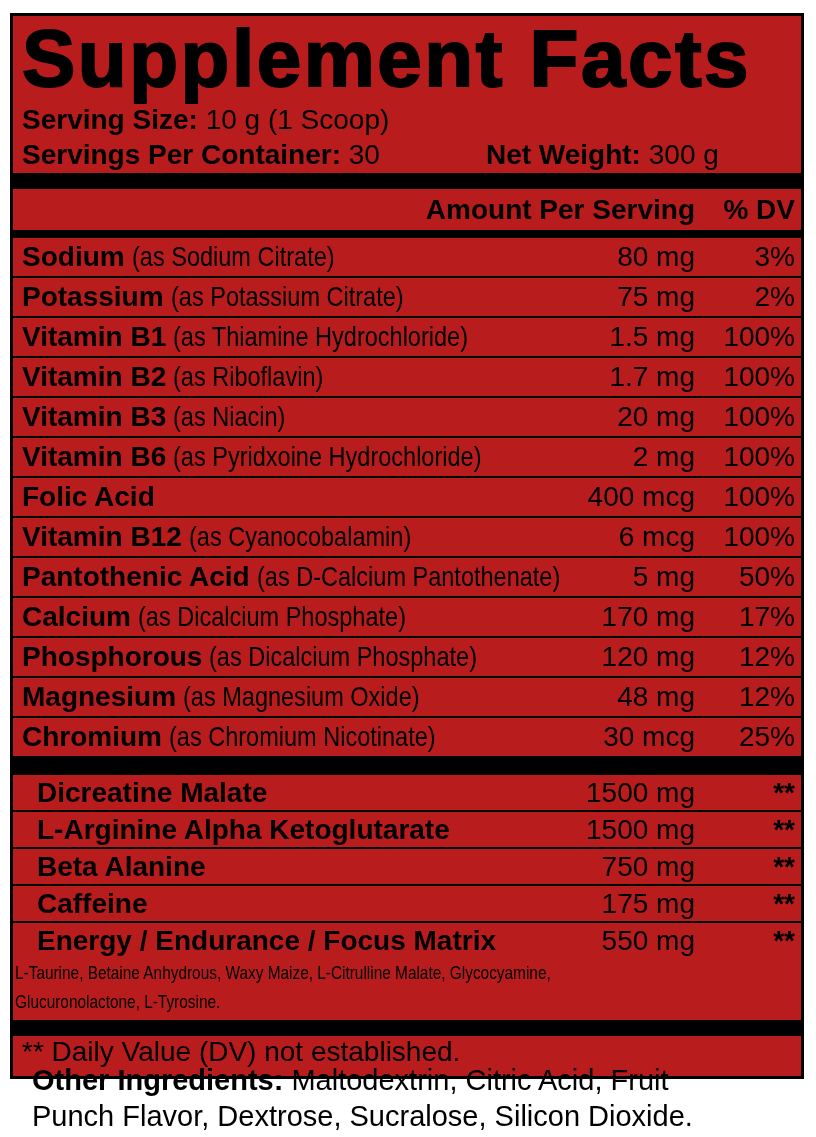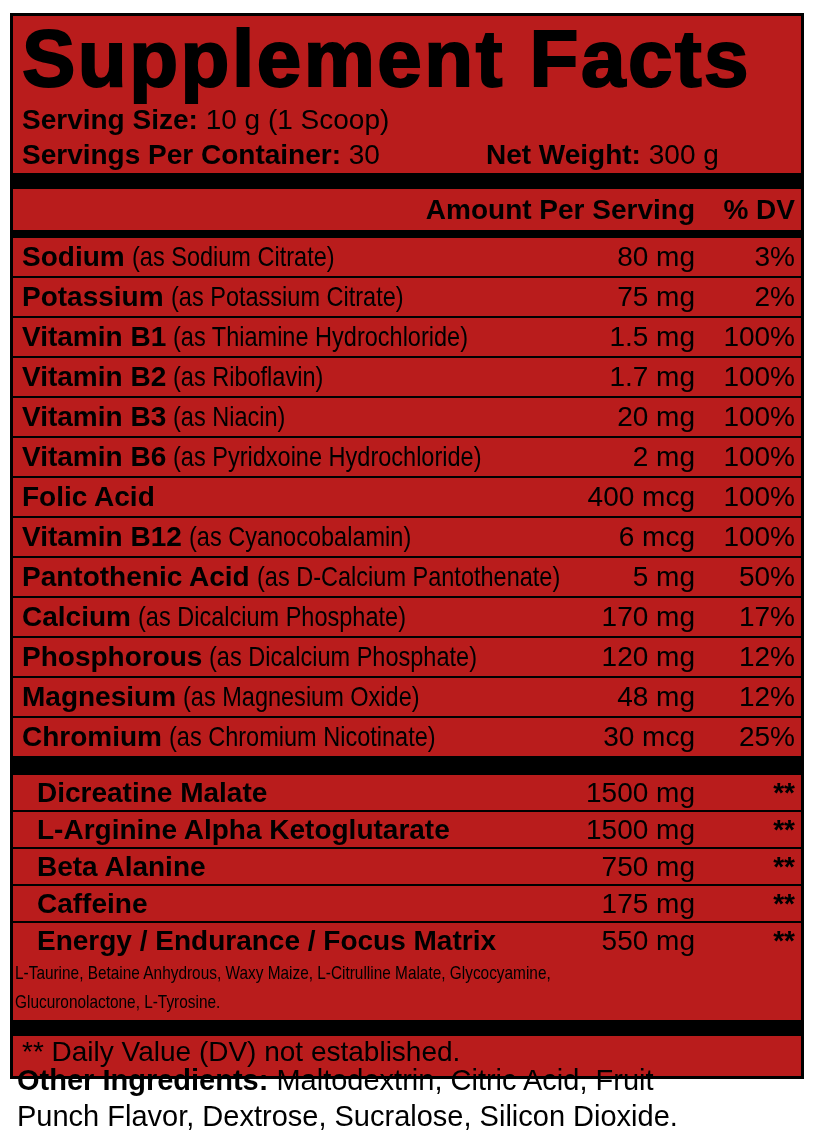--- a/index.html
+++ b/index.html
@@ -97,21 +97,21 @@
   }
   .footnote-row{
     height:40px;
     display:flex;
     align-items:flex-start;
     padding:0 9px;
     font-size:28px;
   }
   .other{
     position:absolute;
-    left:17px; top:1062px;
+    left:32px; top:1062px;
     width:718px;
     font-size:29px;
     line-height:36px;
   }
   .other .b{font-weight:700;}
 </style>
 </head>
 <body>
 
 <div class="panel">

